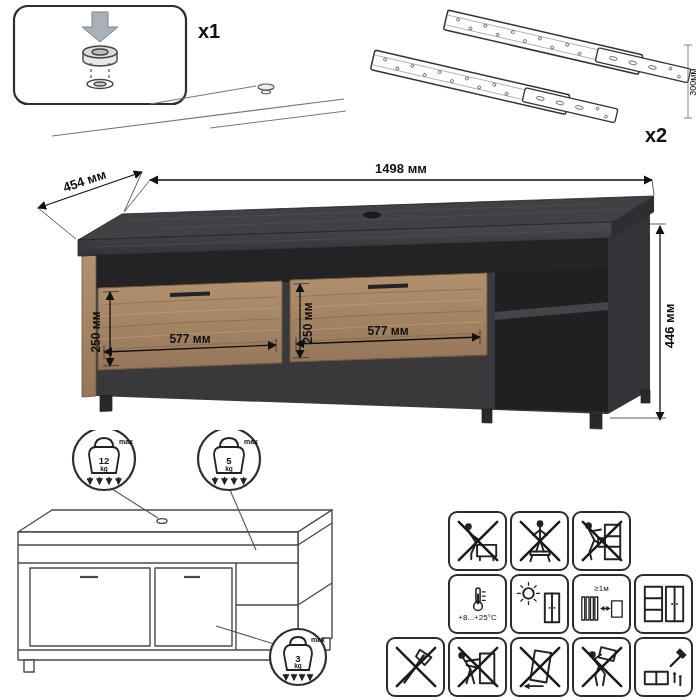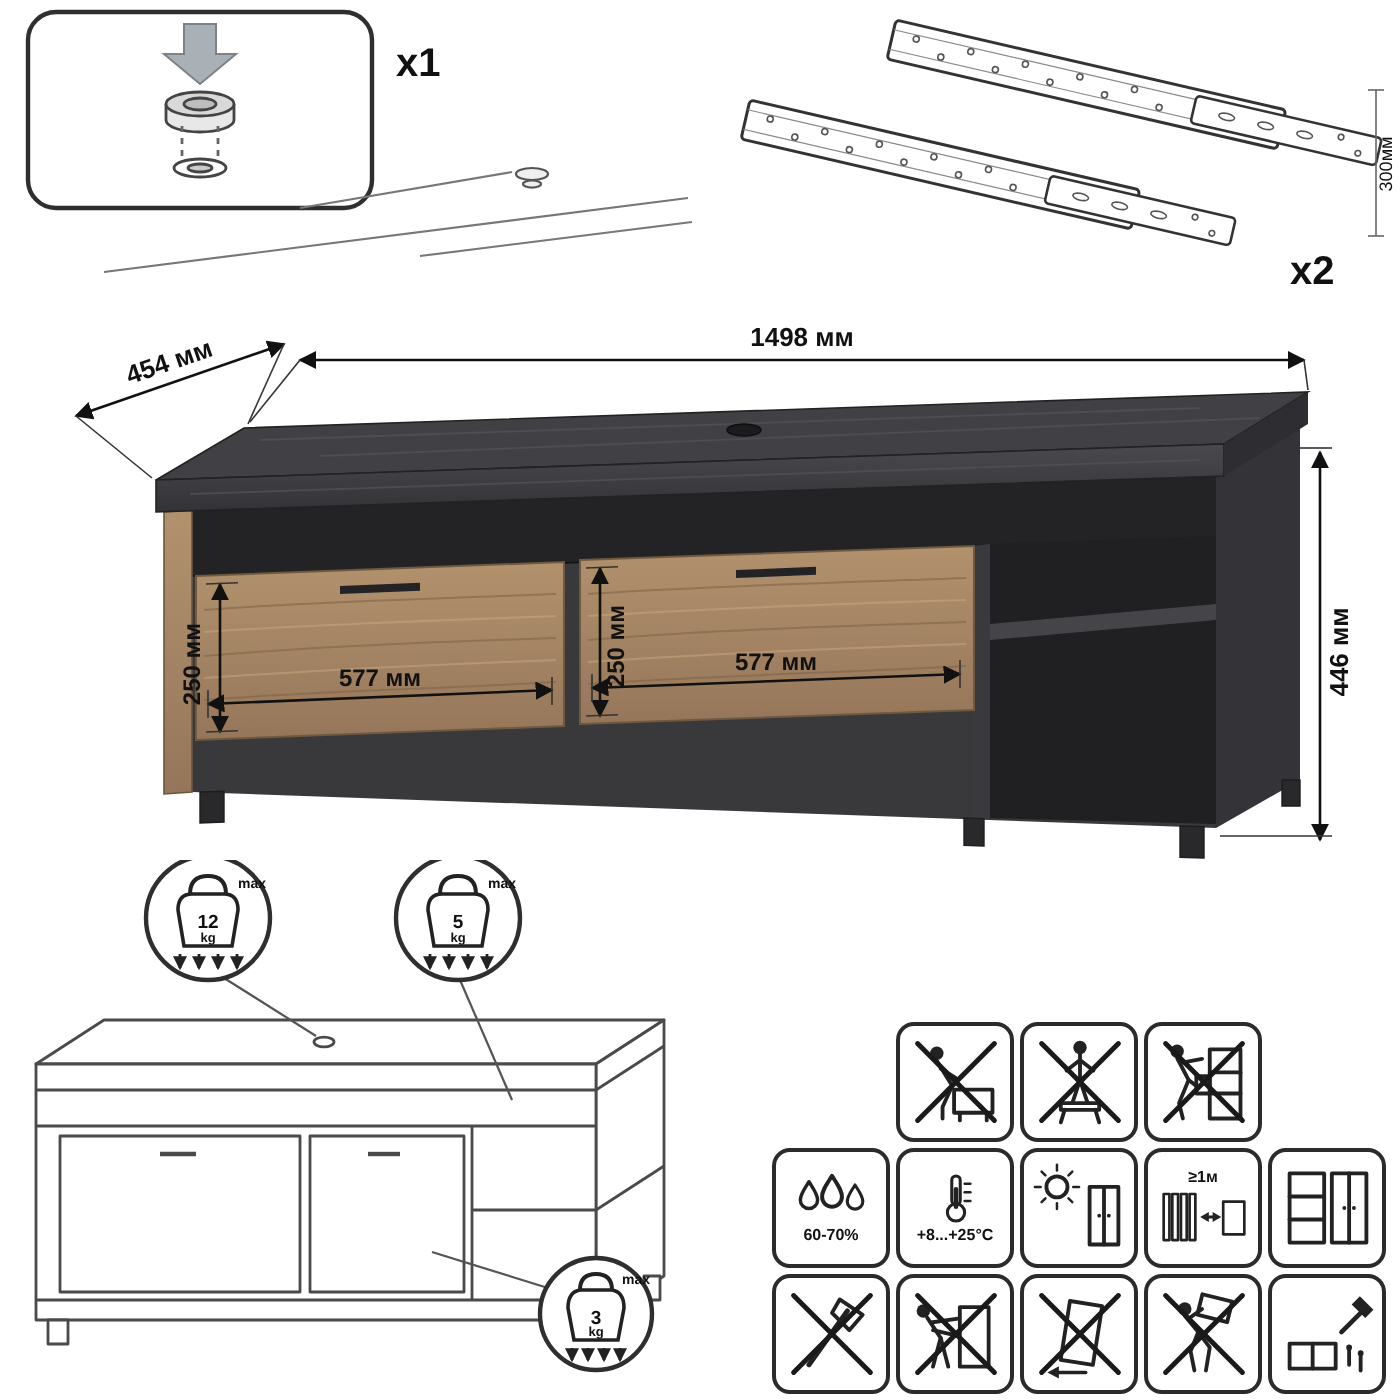--- a/index.html
+++ b/index.html
@@ -14,21 +14,21 @@
   .wkg{font-size:6.5px;font-weight:bold;}
   .wmax{font-size:7px;font-weight:bold;}
   .mm-rot{font-size:9px;}
   
   .icon-grid{position:absolute;left:386px;top:511px;display:grid;
      grid-template-columns:repeat(5,59px);grid-auto-rows:60px;gap:3px;}
   .icon-cell{border:2.4px solid #2b2b2b;border-radius:9px;background:#fff;
      box-sizing:border-box;display:flex;flex-direction:column;align-items:center;
      justify-content:center;padding:1px;overflow:hidden;}
   .icon-cell svg{display:block;}
-  .icon-cell .cap{font-size:8px;font-weight:bold;line-height:9px;white-space:nowrap;}
+  .icon-cell .cap{font-size:8px;font-weight:normal;line-height:9px;white-space:nowrap;}
   .pict{stroke:#222;stroke-width:2;fill:none;stroke-linecap:round;stroke-linejoin:round;}
   .pict .fl{fill:#222;stroke:none;}
   .pict .xx{stroke:#1a1a1a;stroke-width:2.6;}
   .pict .thin{stroke-width:1.3;}
 </style>
 </head>
 <body>
 
 <svg class="abs" style="left:0;top:0" width="360" height="150" viewBox="0 0 360 150">
   <rect x="14" y="6" width="172" height="98" rx="14" fill="#fff" stroke="#2f2f2f" stroke-width="2.2"></rect>
@@ -312,28 +312,20 @@
       <rect x="21" y="22" width="7" height="9"></rect>
       <circle class="fl" cx="11" cy="9" r="3.5"></circle>
       <path d="M11,12.5 L17,24 L21,27"></path>
         <path d="M17,24 L12,36 L14,44"></path>
         <path d="M13,15 L24,13"></path>
       <line class="xx" x1="5" y1="5" x2="45" y2="45"></line>
         <line class="xx" x1="45" y1="5" x2="5" y2="45"></line>
     </svg>
   </div>
 
-  <div class="icon-cell" style="grid-column:1;grid-row:2">
-    <svg class="pict" width="48" height="27" viewBox="0 0 50 28" style="stroke-width:1.8">
-      <path transform="translate(13,12)" d="M0,-7 C2.5,-3 4.5,-0.5 4.5,2.5 A4.5,4.5 0 1 1 -4.5,2.5 C-4.5,-0.5 -2.5,-3 0,-7 Z"></path>
-      <path transform="translate(25,10) scale(1.15)" d="M0,-7 C2.5,-3 4.5,-0.5 4.5,2.5 A4.5,4.5 0 1 1 -4.5,2.5 C-4.5,-0.5 -2.5,-3 0,-7 Z"></path>
-      <path transform="translate(37,13) scale(0.9)" d="M0,-7 C2.5,-3 4.5,-0.5 4.5,2.5 A4.5,4.5 0 1 1 -4.5,2.5 C-4.5,-0.5 -2.5,-3 0,-7 Z"></path>
-    </svg>
-    <span class="cap">60-70%</span>
-  </div>
   <div class="icon-cell" style="grid-column:2;grid-row:2">
     <svg class="pict" width="48" height="27" viewBox="0 0 50 28" style="stroke-width:1.6">
       <rect x="22.8" y="2" width="4.4" height="15" rx="2.2"></rect>
       <circle cx="25" cy="21" r="4.5"></circle>
       <line x1="25" y1="9" x2="25" y2="18" style="stroke-width:2.4"></line>
       <line x1="29.5" y1="6" x2="32.5" y2="6" class="thin"></line>
       <line x1="29.5" y1="10.5" x2="32.5" y2="10.5" class="thin"></line>
       <line x1="29.5" y1="15" x2="32.5" y2="15" class="thin"></line>
     </svg>
     <span class="cap">+8...+25°C</span>

